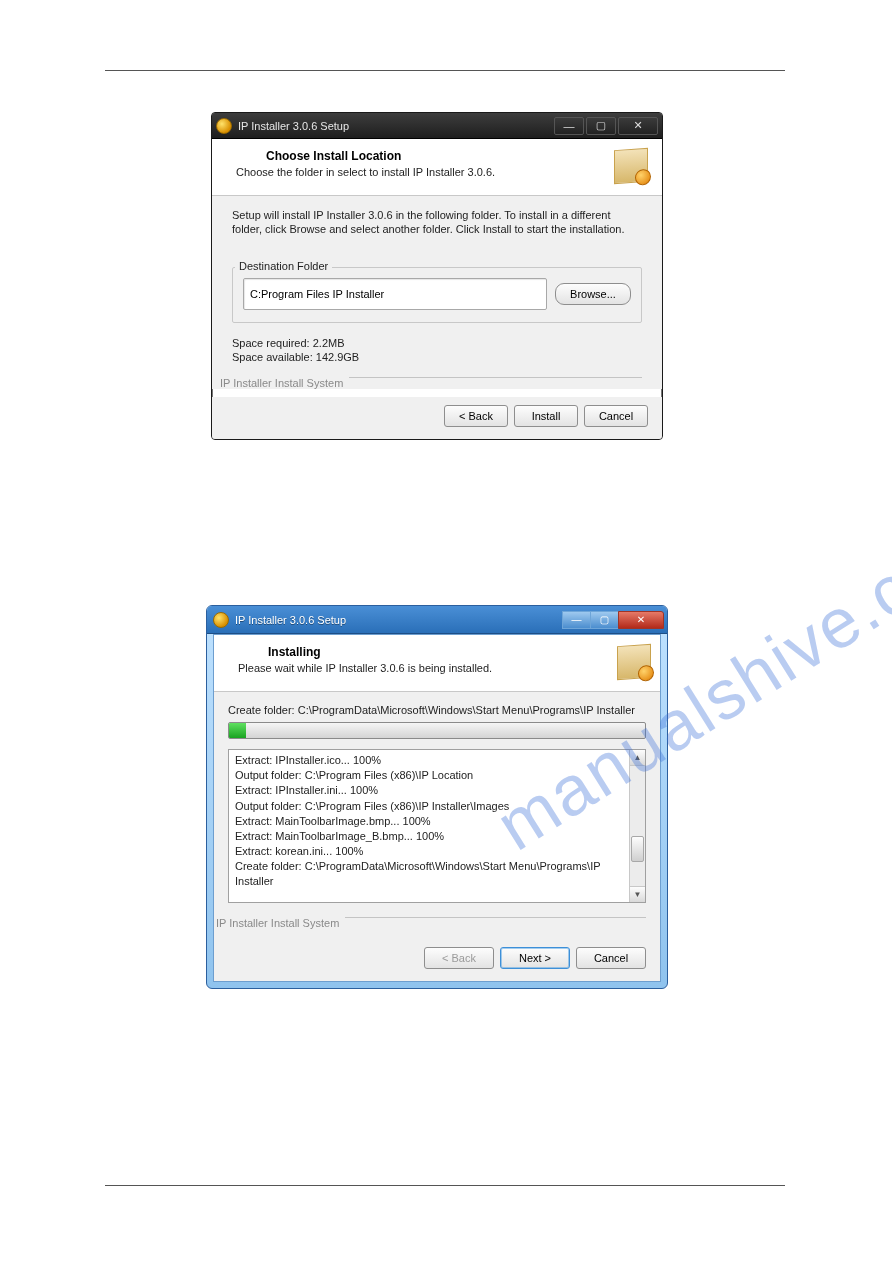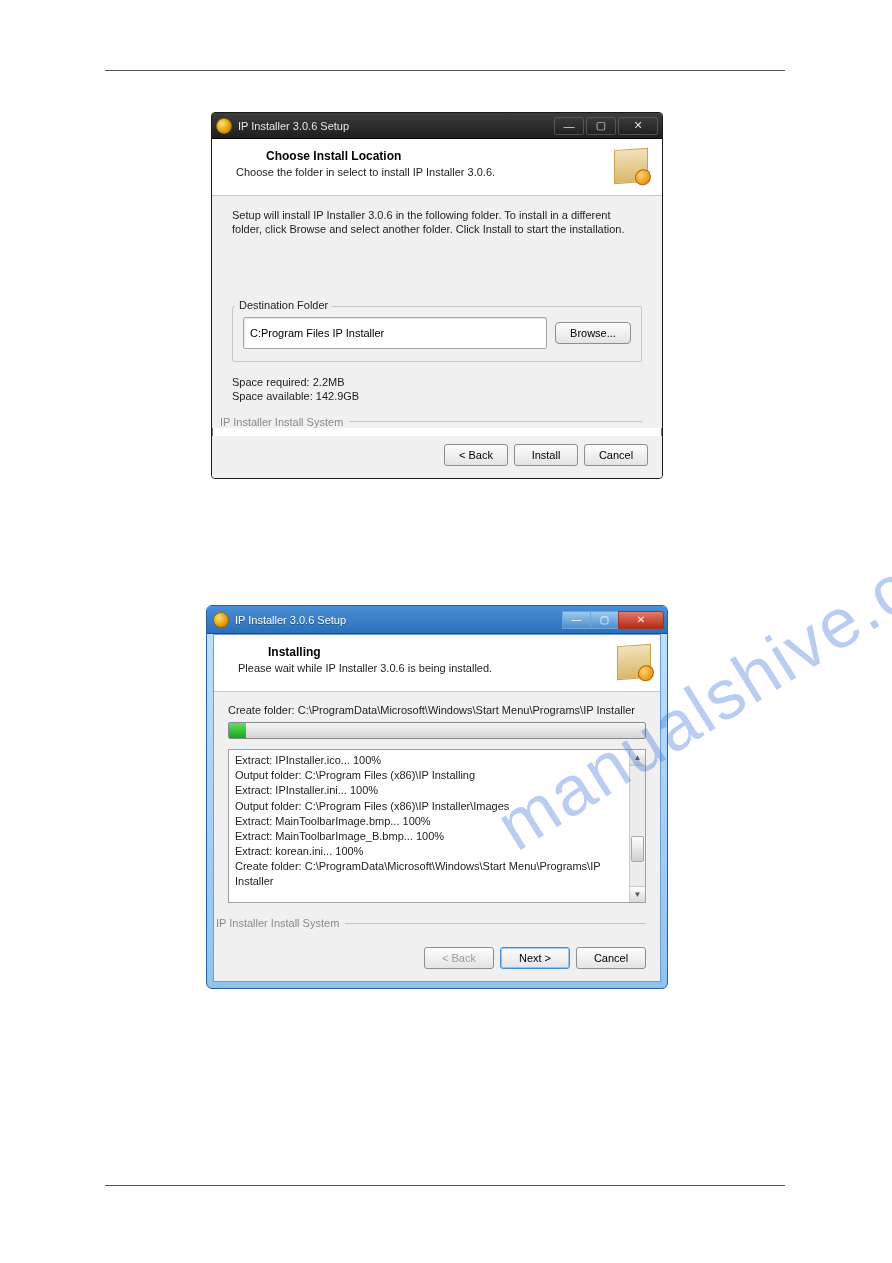--- a/index.html
+++ b/index.html
@@ -104,21 +104,21 @@
     border-radius: 50%;
     background: radial-gradient(circle at 35% 35%, #ffd26a, #e07c00);
     border: 1px solid #b36400;
   }
   .d1-body {
     background: #f0f0f0;
     padding: 12px 20px 0 20px;
     font-size: 11px;
     color: #222;
   }
-  .d1-desc { line-height: 1.3; margin-bottom: 69px; }
+  .d1-desc { line-height: 1.3; margin-bottom: 30px; }
   .d1-fieldset {
     border: 1px solid #c8c8c8;
     border-radius: 2px;
     padding: 10px 10px 12px 10px;
     margin-bottom: 14px;
     position: relative;
   }
   .d1-legend {
     position: absolute;
     top: -8px; left: 2px;
@@ -135,25 +135,25 @@
     background: #fff;
     font-size: 11px;
     padding: 11px 6px;
     box-shadow: inset 1px 1px 1px rgba(0,0,0,.1);
   }
   .d1-browse {
     width: 76px; height: 22px;
     font-size: 11px;
     background: linear-gradient(#fdfdfd,#e3e3e3);
     border: 1px solid #8e8e8e;
-    border-radius: 4px;
+    border-radius: 9px;
   }
   .d1-space { margin-bottom: 2px; }
   .d1-sysline {
-    display: flex; align-items: center;
+    display: flex; 
     margin: 14px 0 8px -12px;
     color: #8a8a8a;
     font-size: 11px;
   }
   .d1-sysline::after {
     content: "";
     flex: 1;
     height: 1px;
     background: #c4c4c4;
     margin-left: 6px;
@@ -378,21 +378,21 @@
     <div class="d2-body">
       <div class="d2-curr">Create folder: C:\ProgramData\Microsoft\Windows\Start Menu\Programs\IP Installer</div>
 
       <div class="d2-progress">
         <div class="d2-progress-fill" style="width:4%"></div>
       </div>
 
       <div class="d2-log">
         <div class="d2-log-lines" id="log-lines">
             <div>Extract: IPInstaller.ico... 100%</div>
-            <div>Output folder: C:\Program Files (x86)\IP Installing</div>
+            <div>Output folder: C:\Program Files (x86)\IP Location</div>
             <div>Extract: IPInstaller.ini... 100%</div>
             <div>Output folder: C:\Program Files (x86)\IP Installer\Images</div>
             <div>Extract: MainToolbarImage.bmp... 100%</div>
             <div>Extract: MainToolbarImage_B.bmp... 100%</div>
             <div>Extract: korean.ini... 100%</div>
             <div>Create folder: C:\ProgramData\Microsoft\Windows\Start Menu\Programs\IP Installer</div>
           </div>
         <div class="d2-scroll">
           <div class="d2-scroll-arrow">▲</div>
           <div class="d2-scroll-track">

